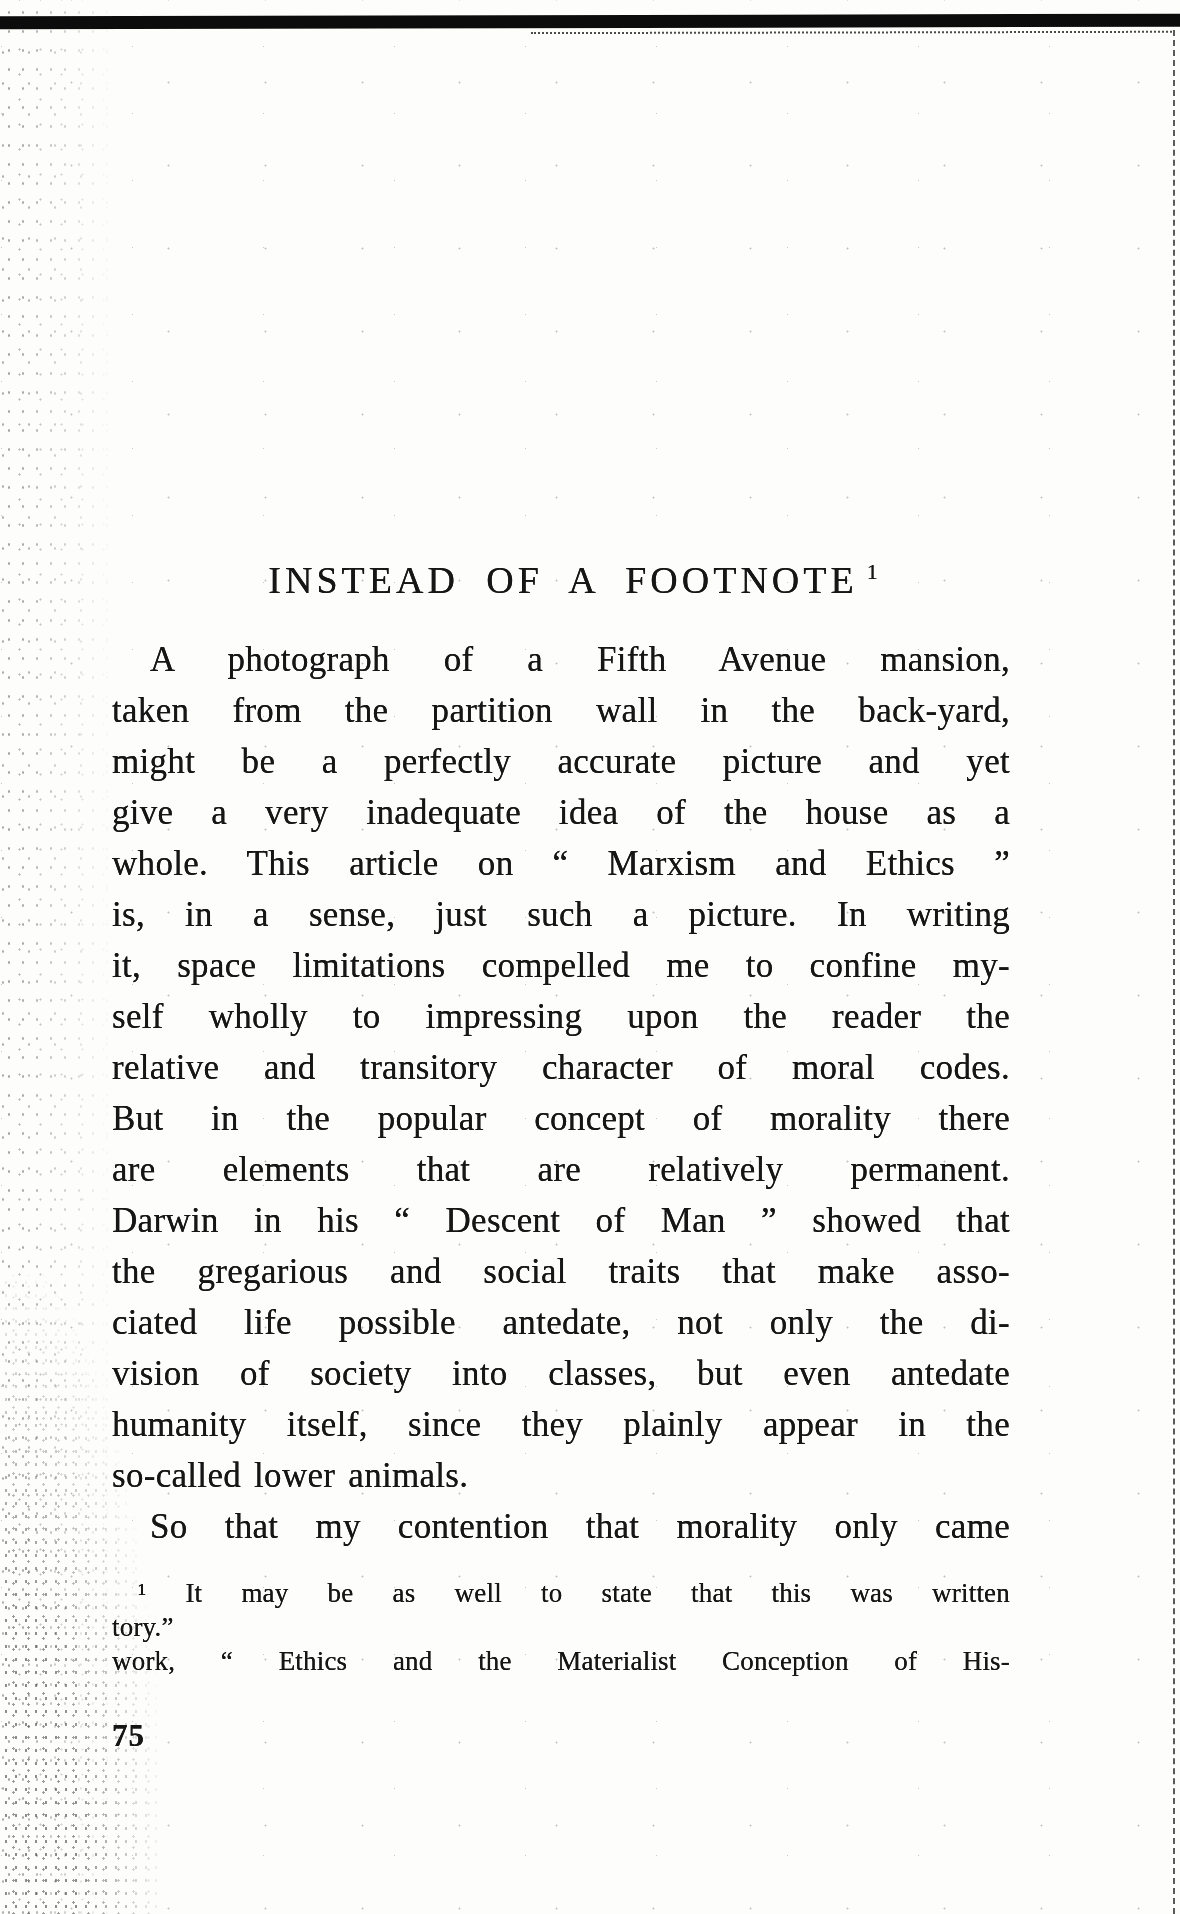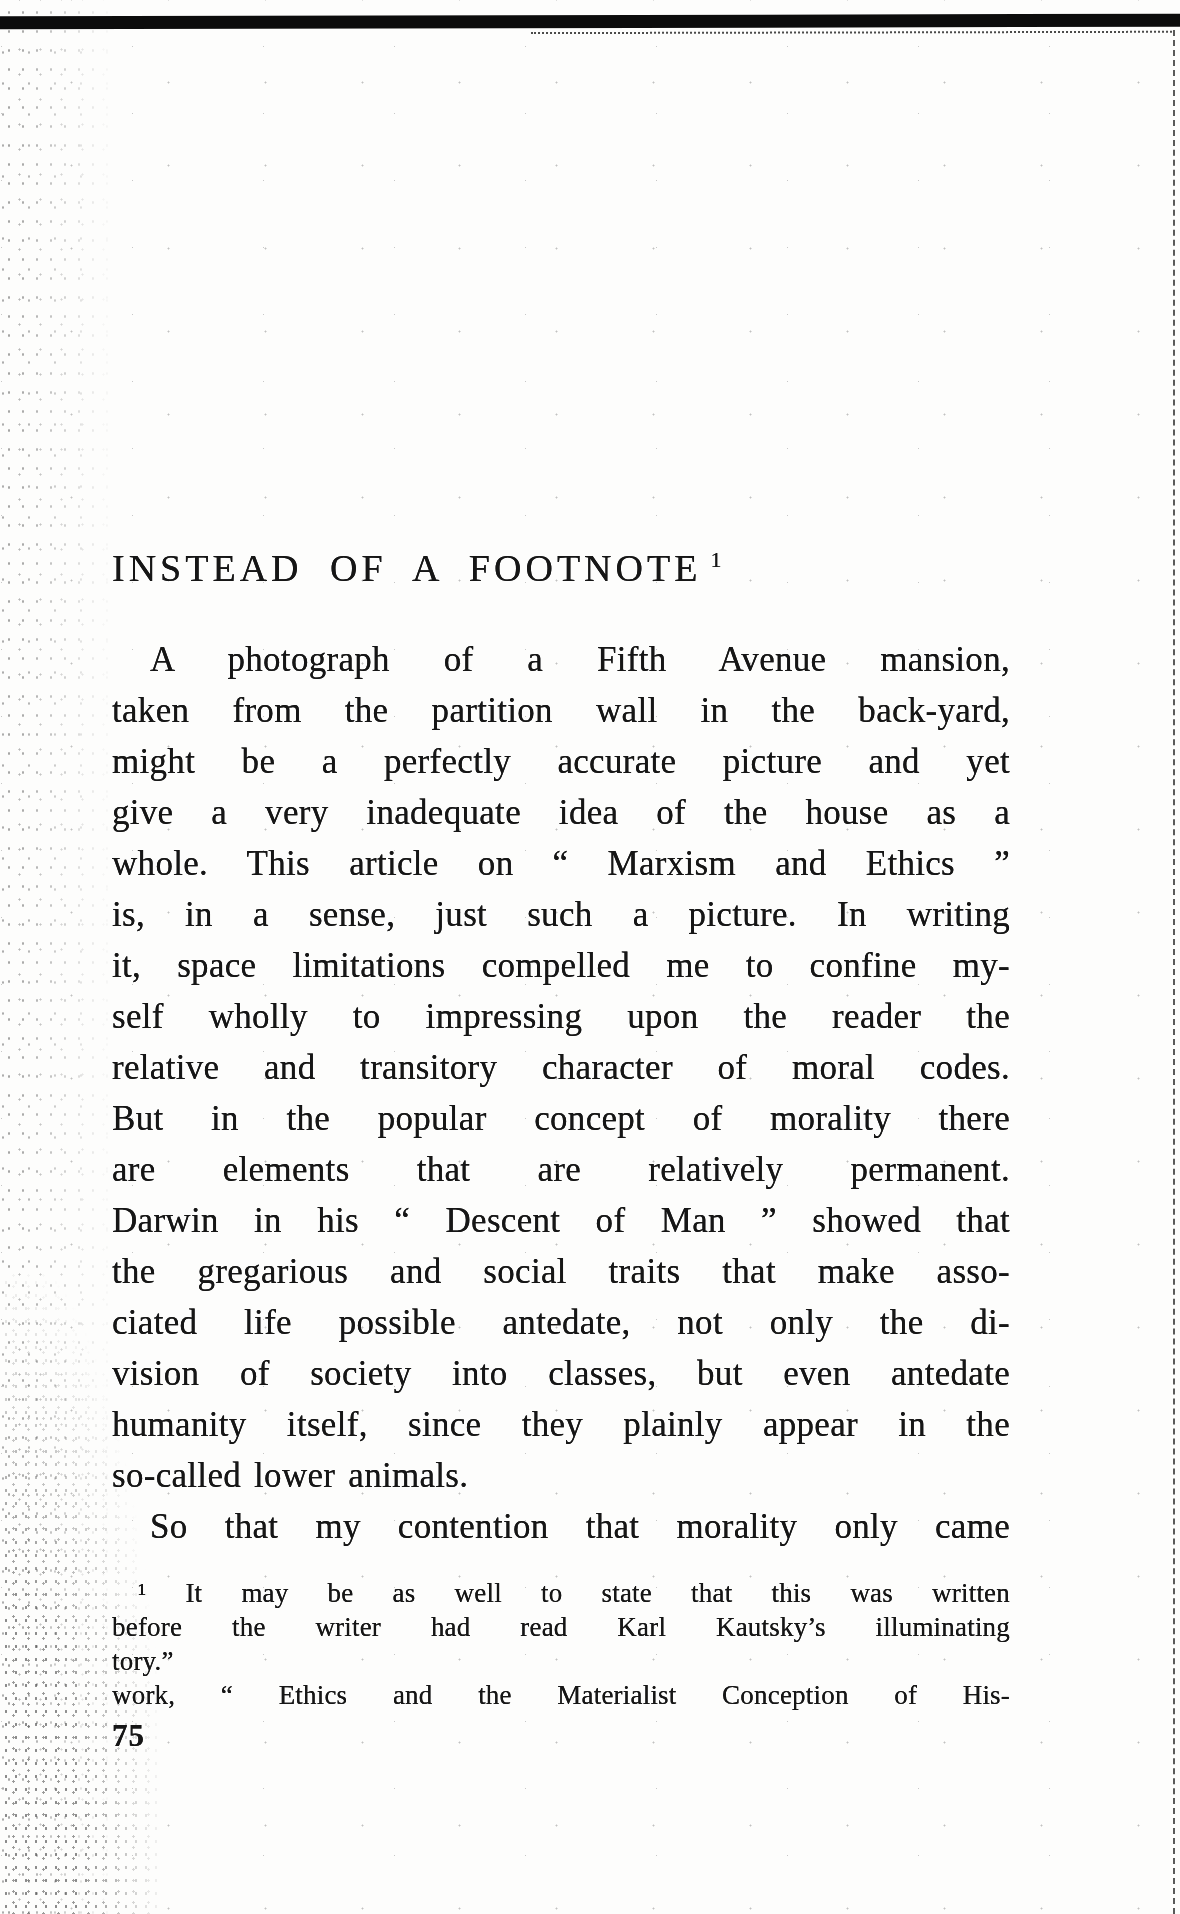--- a/index.html
+++ b/index.html
@@ -69,21 +69,22 @@
     position: absolute;
     top: 30px; bottom: 0; right: 5px; width: 0;
     border-right: 2px dashed rgba(35,35,35,0.75);
   }
 
   
   .column { position: absolute; left: 112px; width: 898px; }
 
   .title {
     top: 546px;
-    margin: 0;
+    margin: 12px;
+    text-align: center;
     font-size: 38px;
     font-weight: 400;
     letter-spacing: 4px;
     word-spacing: 14px;
     white-space: nowrap;
     text-shadow: 0 0 0.6px currentColor;
   }
   .title sup {
     font-size: 22px;
     letter-spacing: 0;
@@ -157,20 +158,19 @@
     <div class="line j">Darwin in his “ Descent of Man ” showed that</div>
     <div class="line j">the gregarious and social traits that make asso-</div>
     <div class="line j">ciated life possible antedate, not only the di-</div>
     <div class="line j">vision of society into classes, but even antedate</div>
     <div class="line j">humanity itself, since they plainly appear in the</div>
     <div class="line">so-called lower animals.</div>
   </div>
 
   <div class="column footnote">
     <div class="fline j indent">¹ It may be as well to state that this was written</div>
-    <div class="fline j">before the writer had read Karl Kautsky’s illuminating</div>
     <div class="fline">tory.”</div>
     <div class="fline j">work, “ Ethics and the Materialist Conception of His-</div>
   </div>
 
   <div class="column pagenum">75</div>
 
 </div>
 
 </body></html>

